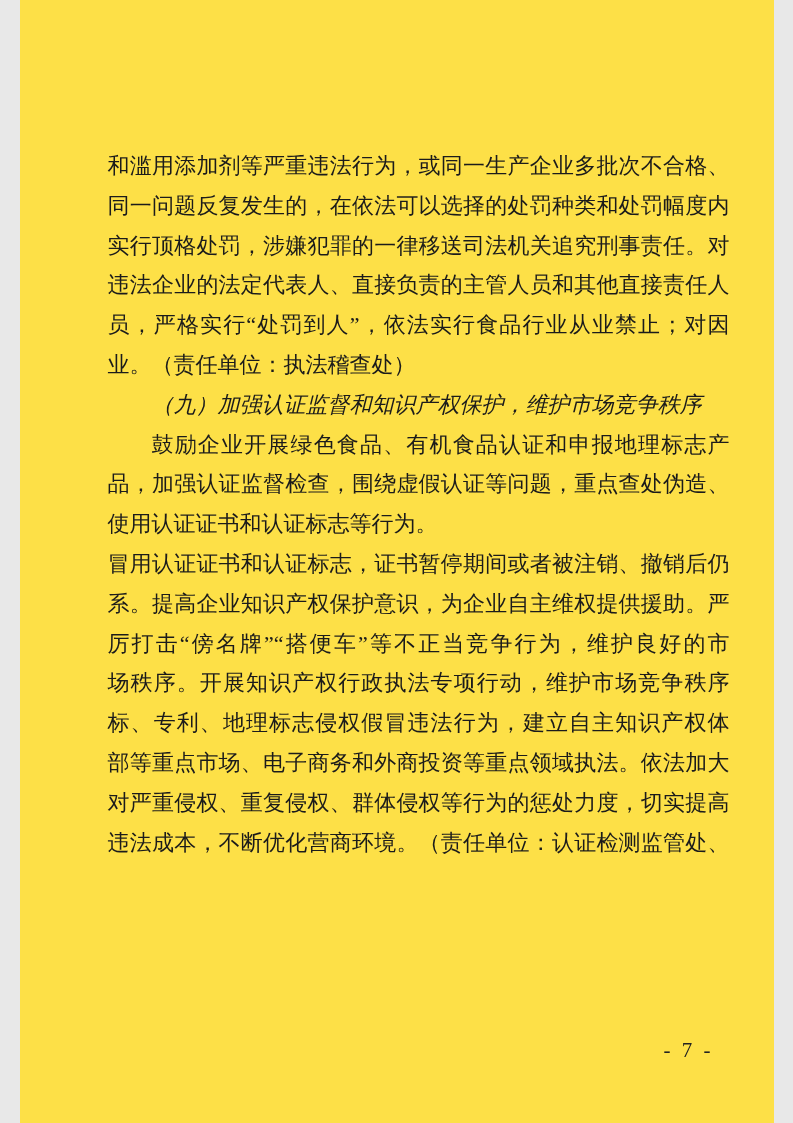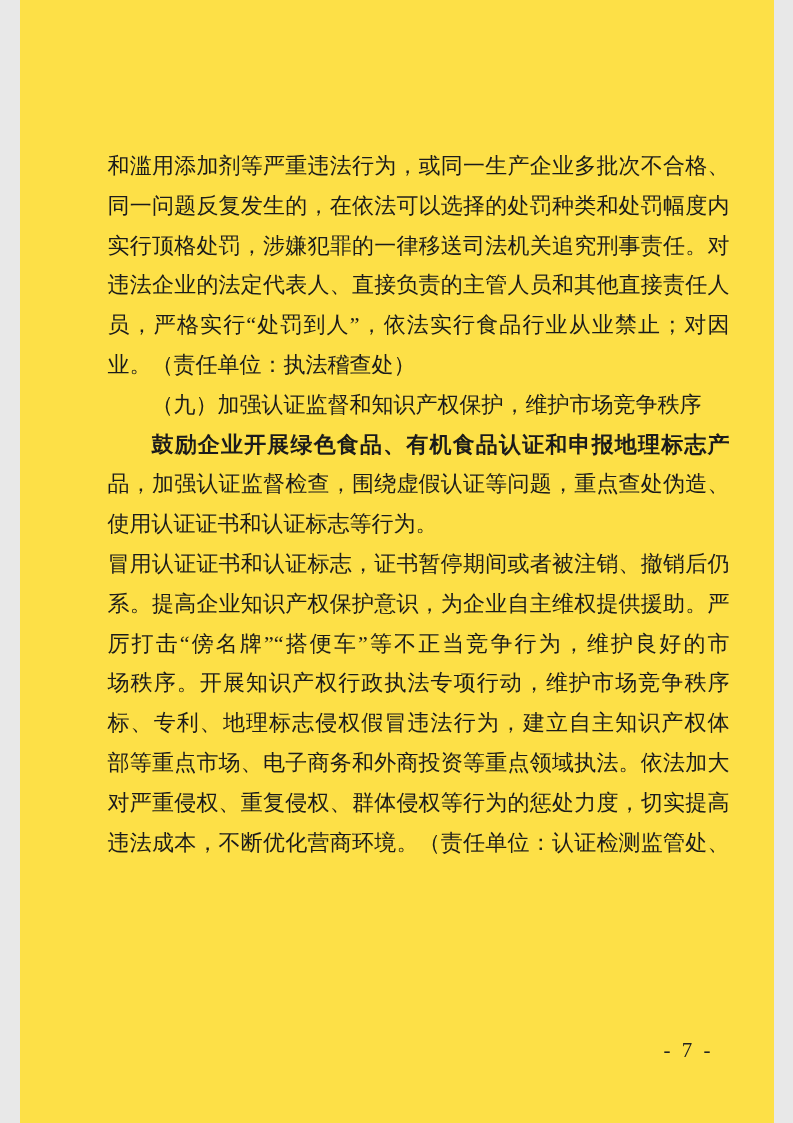--- a/index.html
+++ b/index.html
@@ -30,26 +30,26 @@
     height: 39.8px;
     text-align: justify;
     text-align-last: justify;
   }
   .line.end {
     text-align: center;
     text-align-last: left;
   }
   .line.indent {
     text-indent: 2em;
-    font-weight: bold;
   }
   .line.heading {
     text-align: right;
     text-align-last: left;
     text-indent: 2em;
+    font-style: italic;
   }
   .pageno {
     position: absolute;
     top: 1038px;
     left: 644px;
     font-size: 21px;
     line-height: 24px;
     letter-spacing: 3px;
     color: #222222;
   }

